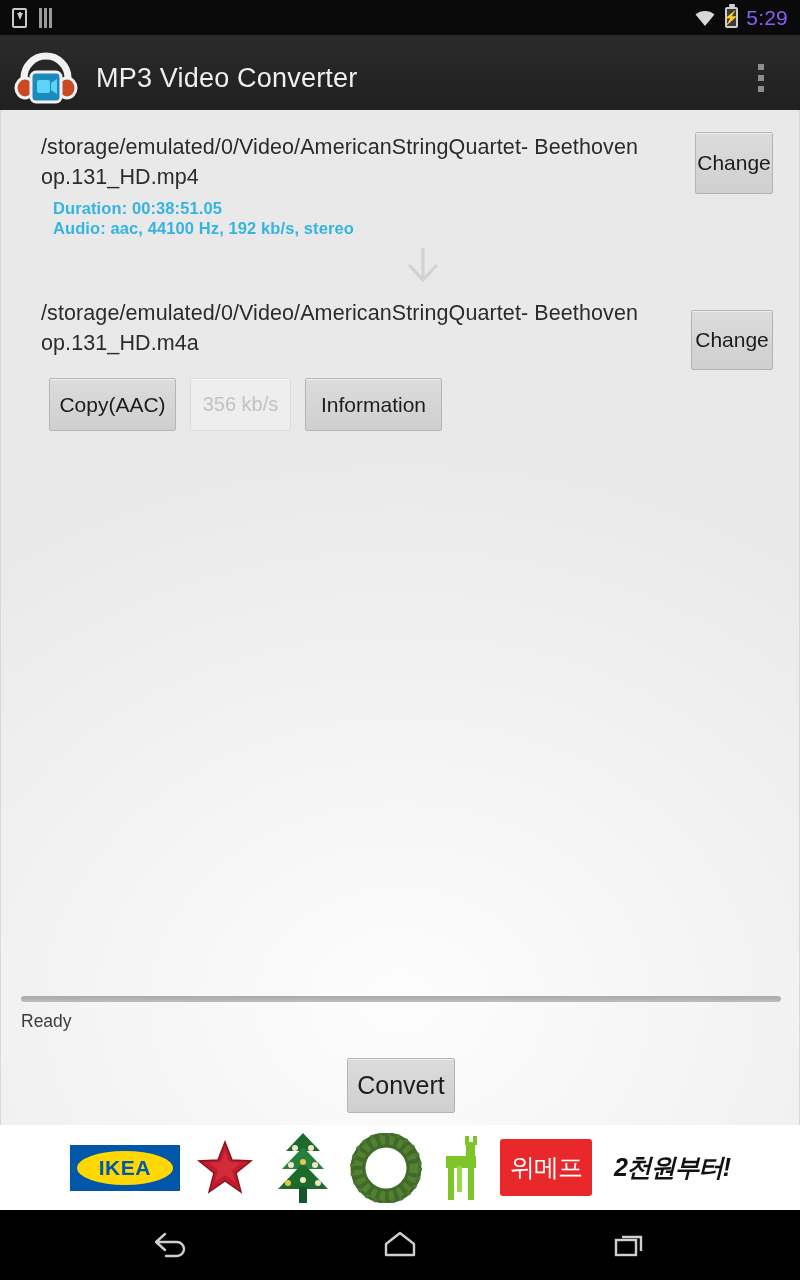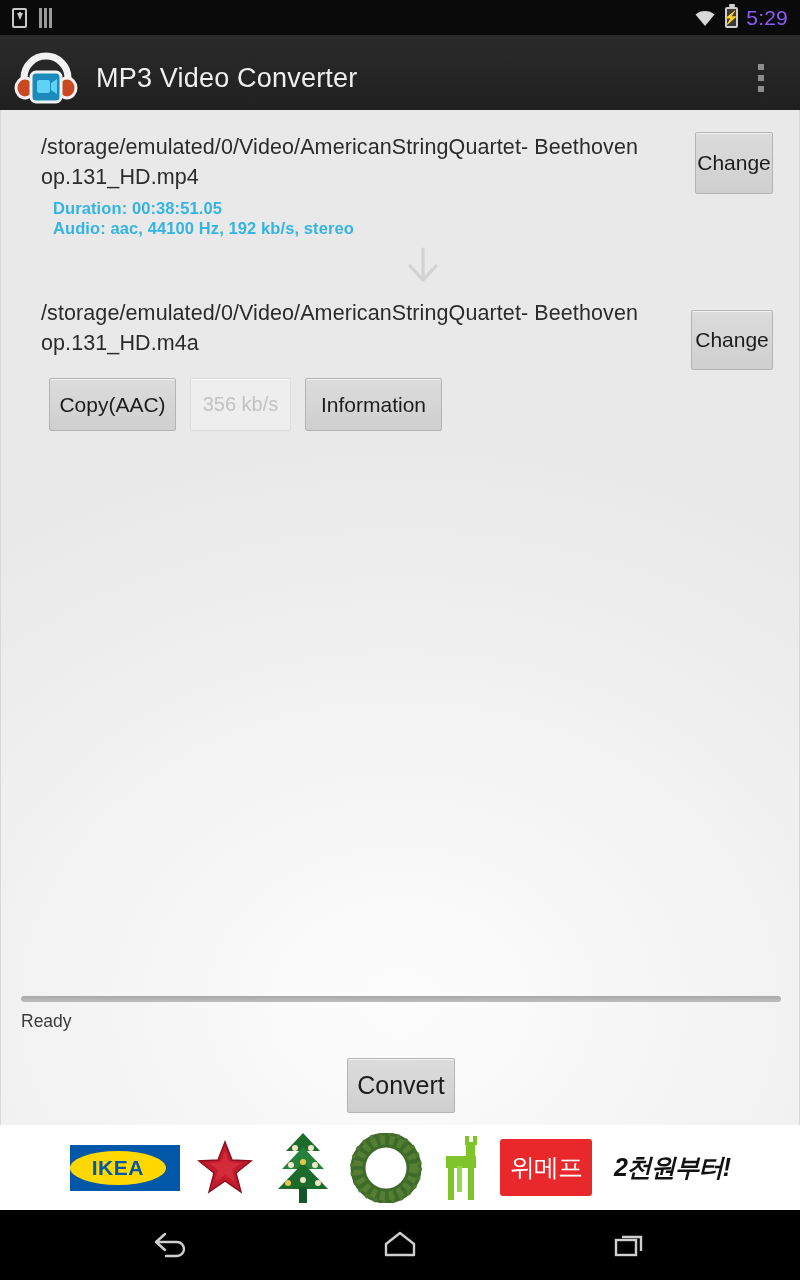--- a/index.html
+++ b/index.html
@@ -118,21 +118,21 @@
   #convert-btn{ width:108px; height:55px; font-size:25px; }
 
   
   .adbanner{
     position:absolute; top:1125px; left:0; width:800px; height:85px;
     background:#fff; overflow:hidden;
     display:flex; align-items:center; justify-content:center; gap:14px;
   }
   .ikea-logo{
     width:110px;height:46px;background:#0157a8;
-    display:flex;align-items:center;justify-content:flex-start; flex:0 0 auto;
+    display:flex;align-items:center;justify-content:center; flex:0 0 auto;
   }
   .ikea-oval{
     width:96px;height:34px;background:#ffd800;border-radius:50%;
     display:flex;align-items:center;justify-content:center;
   }
   .ikea-oval span{ color:#0157a8; font-size:21px; font-weight:bold; letter-spacing:.5px;
     font-family:"Liberation Sans",sans-serif; }
 
   .orn{ flex:0 0 auto; }
   .wemakeprice{

